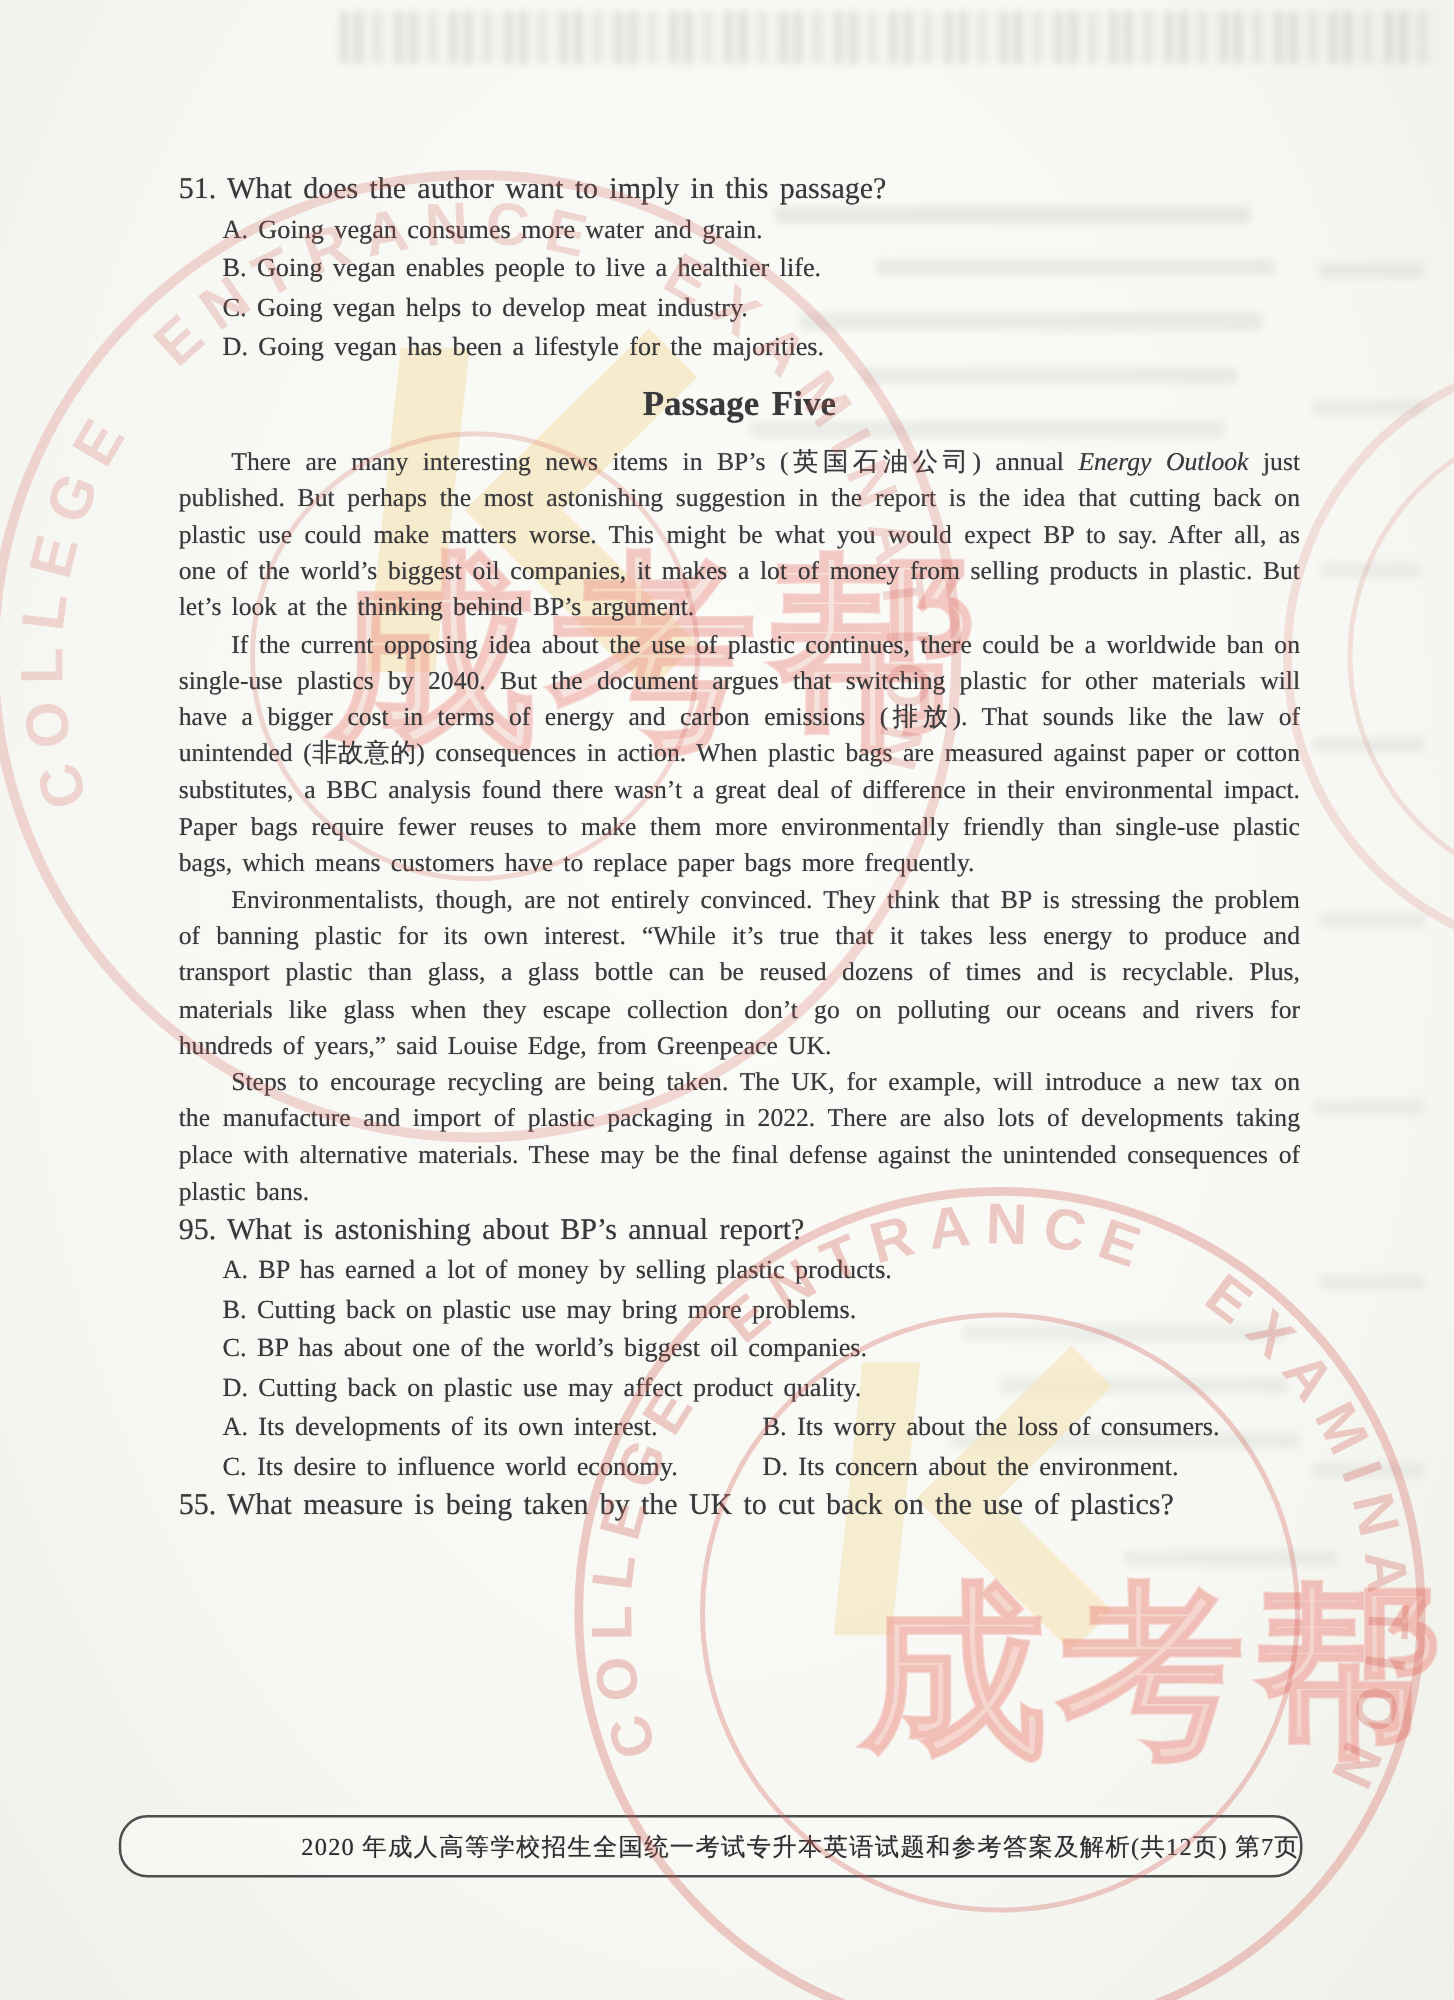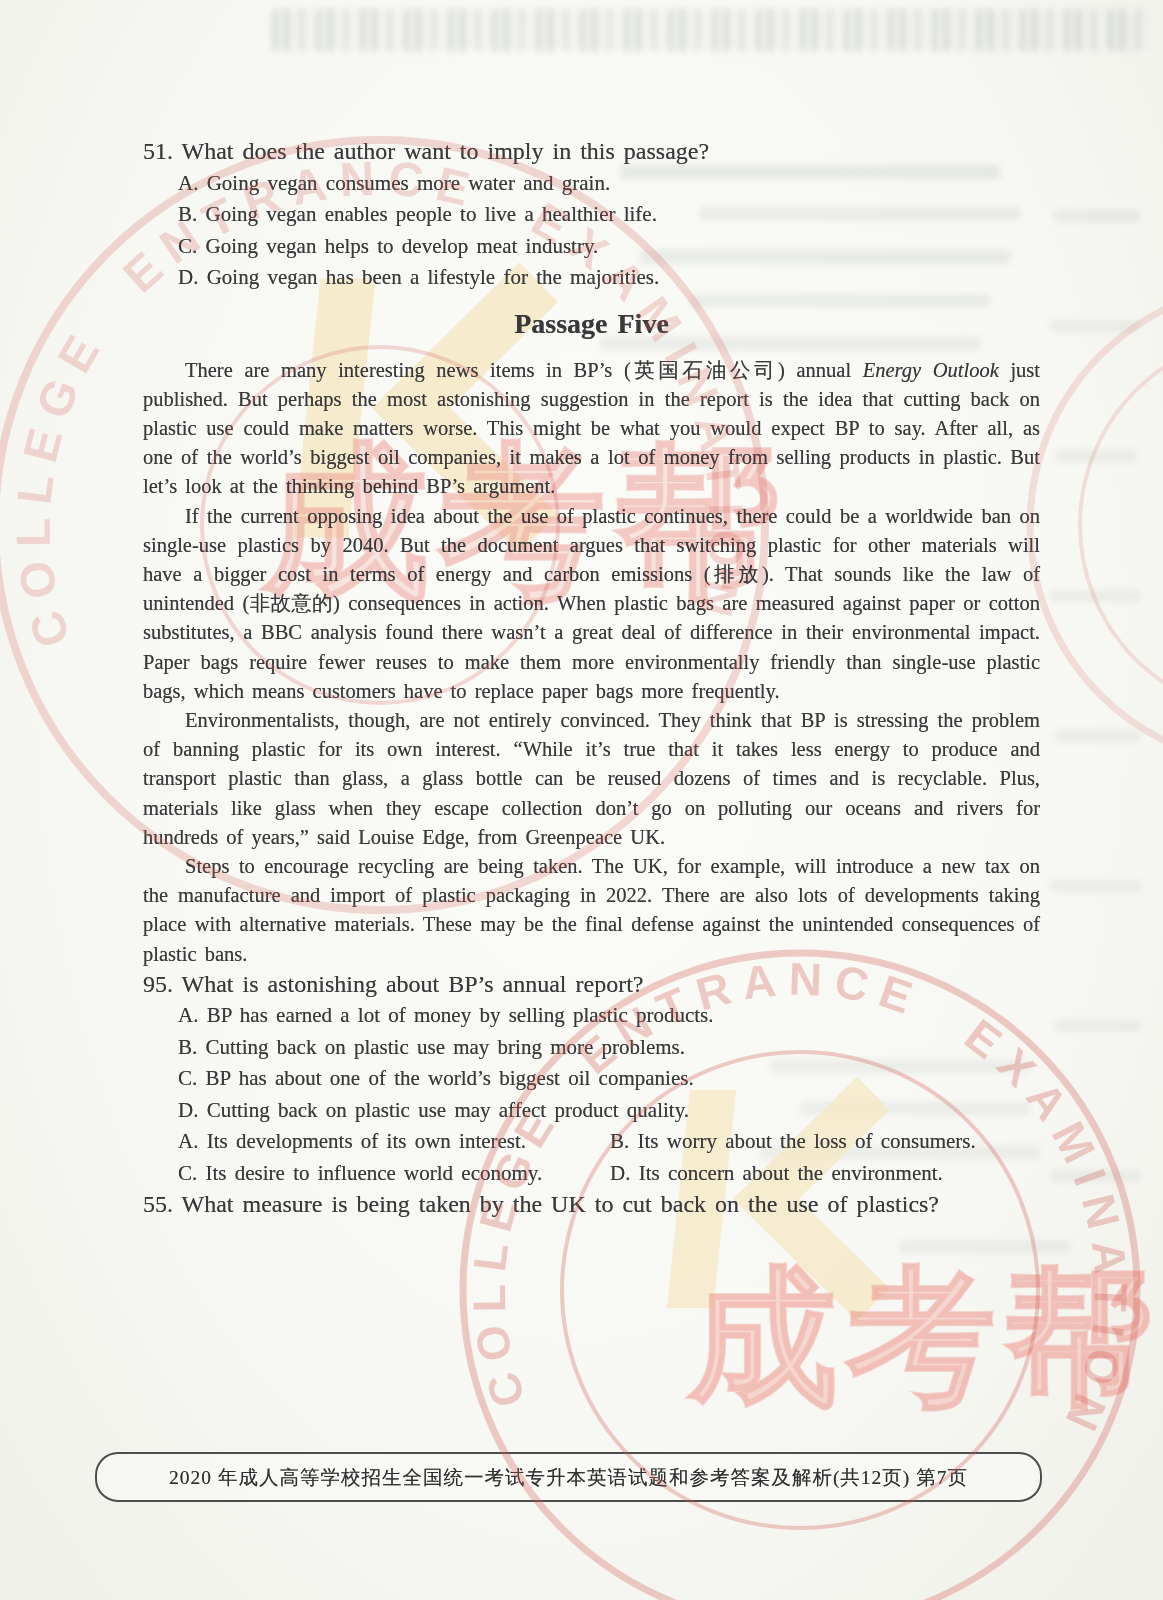--- a/index.html
+++ b/index.html
@@ -49,21 +49,21 @@
     text-align:center;font-weight:bold;font-size:28px;line-height:30px;
     margin:15px 0 17px 0;word-spacing:3px;
   }
   .para{font-size:20.5px;line-height:29.2px;text-align:justify;
     text-indent:42px;word-spacing:3px;margin:0;}
   .it{font-style:italic;}
   
   .footer{
     position:absolute;left:95px;top:1452px;width:943px;height:46px;z-index:4;
     border:2px solid #4d4d4f;border-radius:23px;
-    display:flex;align-items:center;justify-content:center;
+    display:flex;align-items:center;justify-content:flex-end;
     background:rgba(253,253,250,.4);
   }
   .footer span{font-size:19.5px;color:#2f2f31;letter-spacing:1px;
     text-shadow:0 0 .6px rgba(60,60,62,.65);}
 </style>
 </head>
 <body>
 
 <div class="page">
 

